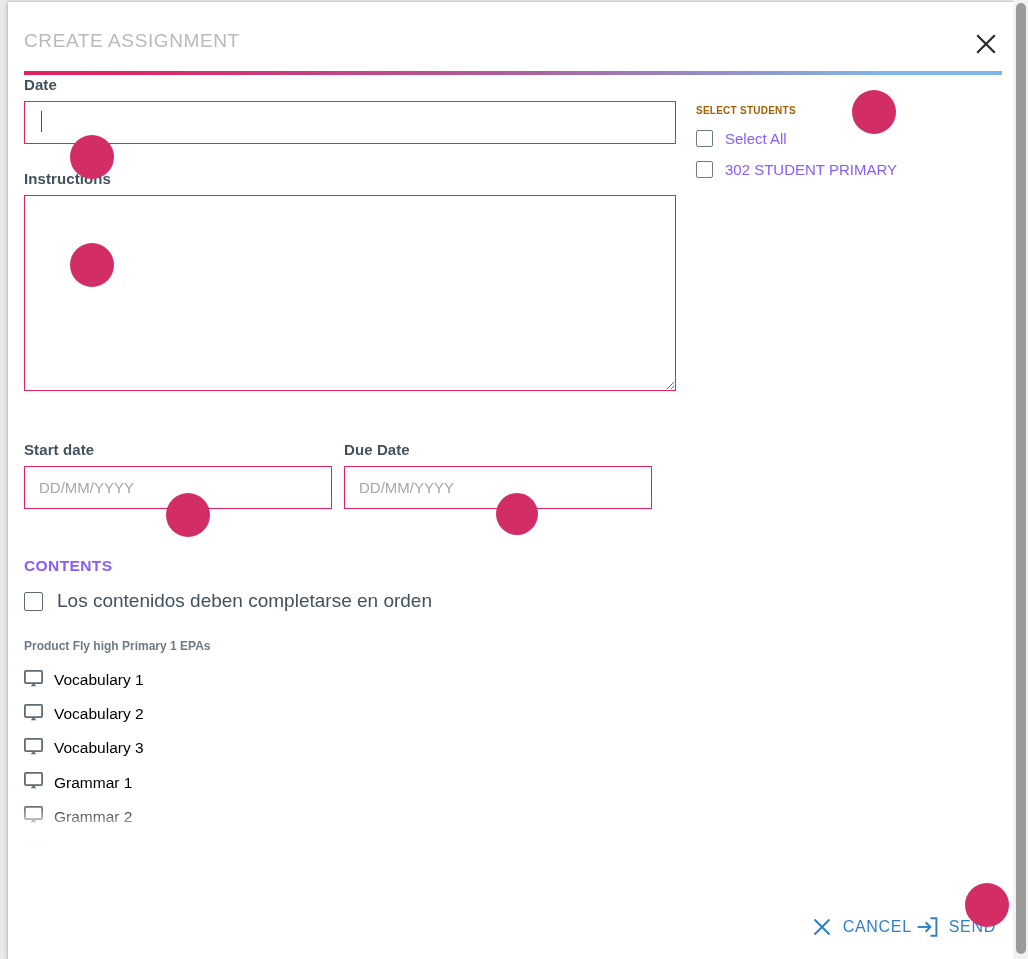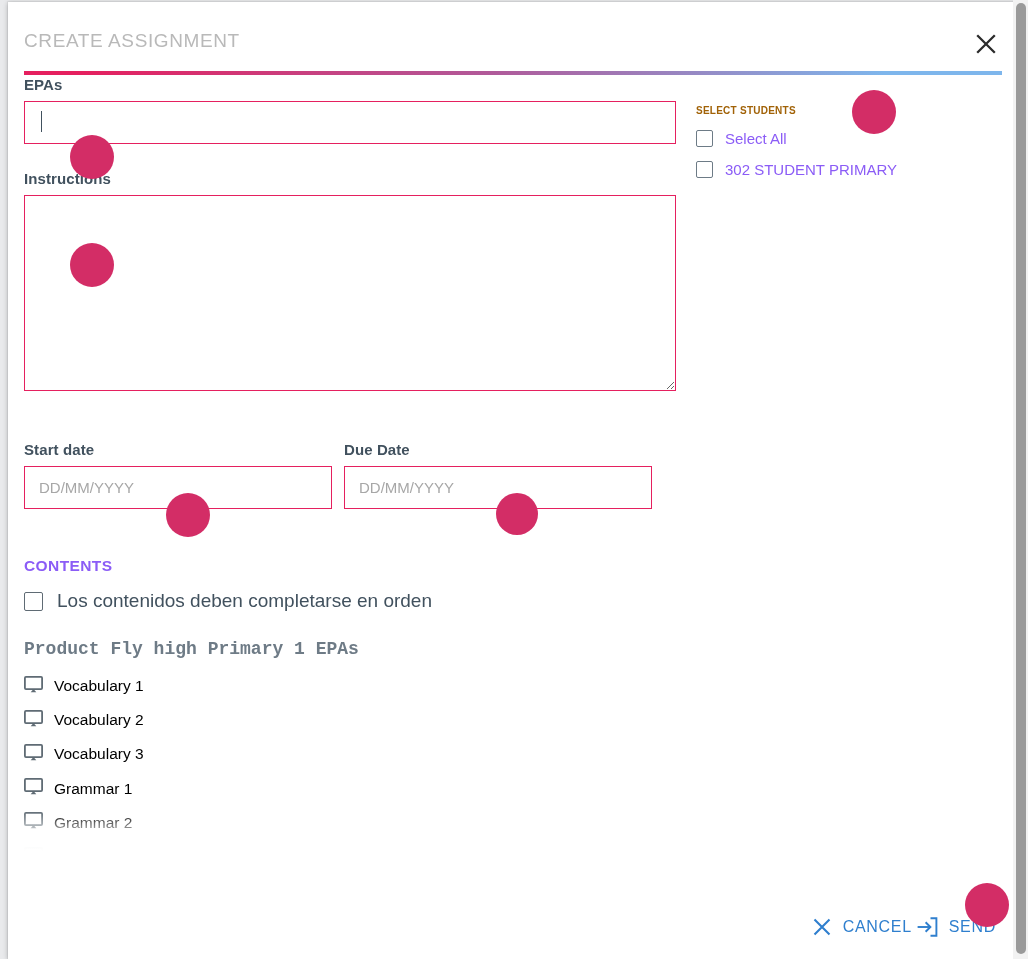--- a/index.html
+++ b/index.html
@@ -157,25 +157,24 @@
     gap: 14px;
     margin-top: 15px;
   }
   #order-row .check-box {
     width: 19px; height: 19px;
     border-color: #5f6b74;
   }
   #order-label { font-size: 19px; color: #41515e; }
 
   #product-name {
-    font-size: 18px;
+    font-size: 12px;
     font-weight: 700;
     color: #6e7b86;
     margin-top: 27px;
-    font-family: Liberation Mono, monospace;
   }
 
   #content-list-wrap {
     position: relative;
     margin-top: 10px;
     height: 182px;
     overflow: hidden;
   }
   #content-list-fade {
     position: absolute;
@@ -264,21 +263,21 @@
         </svg>
       </span>
     </button>
     <div id="gradient-rule"></div>
   </div>
 
   <div id="body">
 
     <div class="col-left">
 
-      <div class="field-label">EPAs</div>
+      <div class="field-label">Date</div>
       <div id="title-field-wrap">
         <input class="text-input" id="title-input" type="text" placeholder="" style="">
         <div id="caret"></div>
       </div>
 
       <div class="field-label" style="margin-top:26px;">Instructions</div>
       <textarea class="textarea-input" placeholder="" style=""></textarea>
 
       <div class="date-row">
         <div class="date-col">

